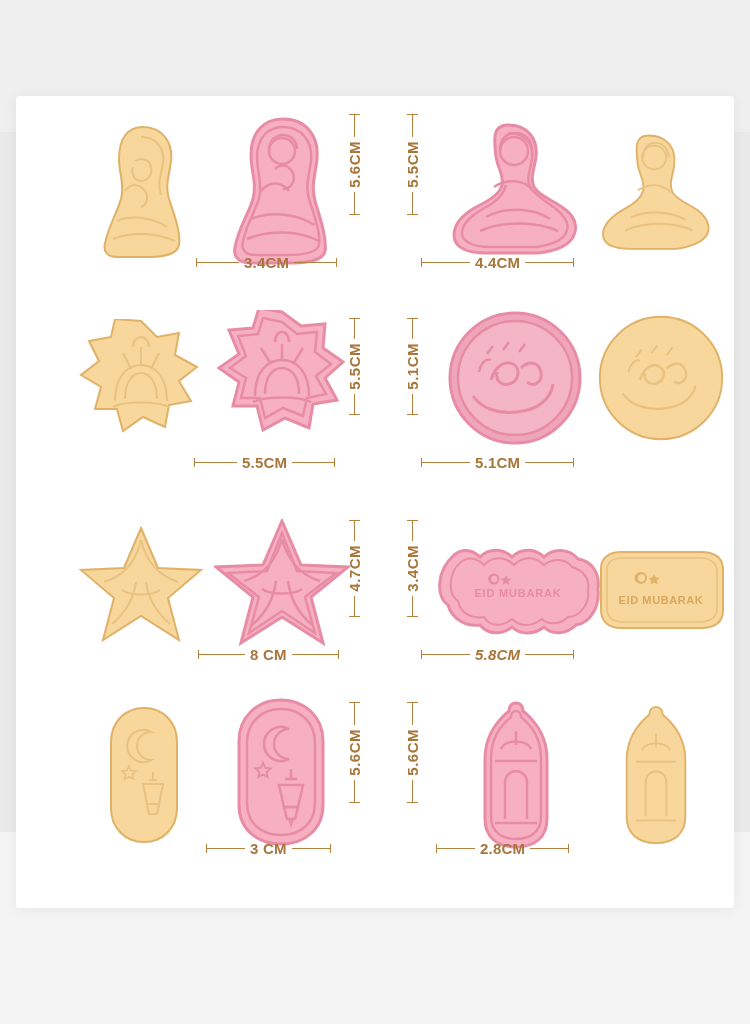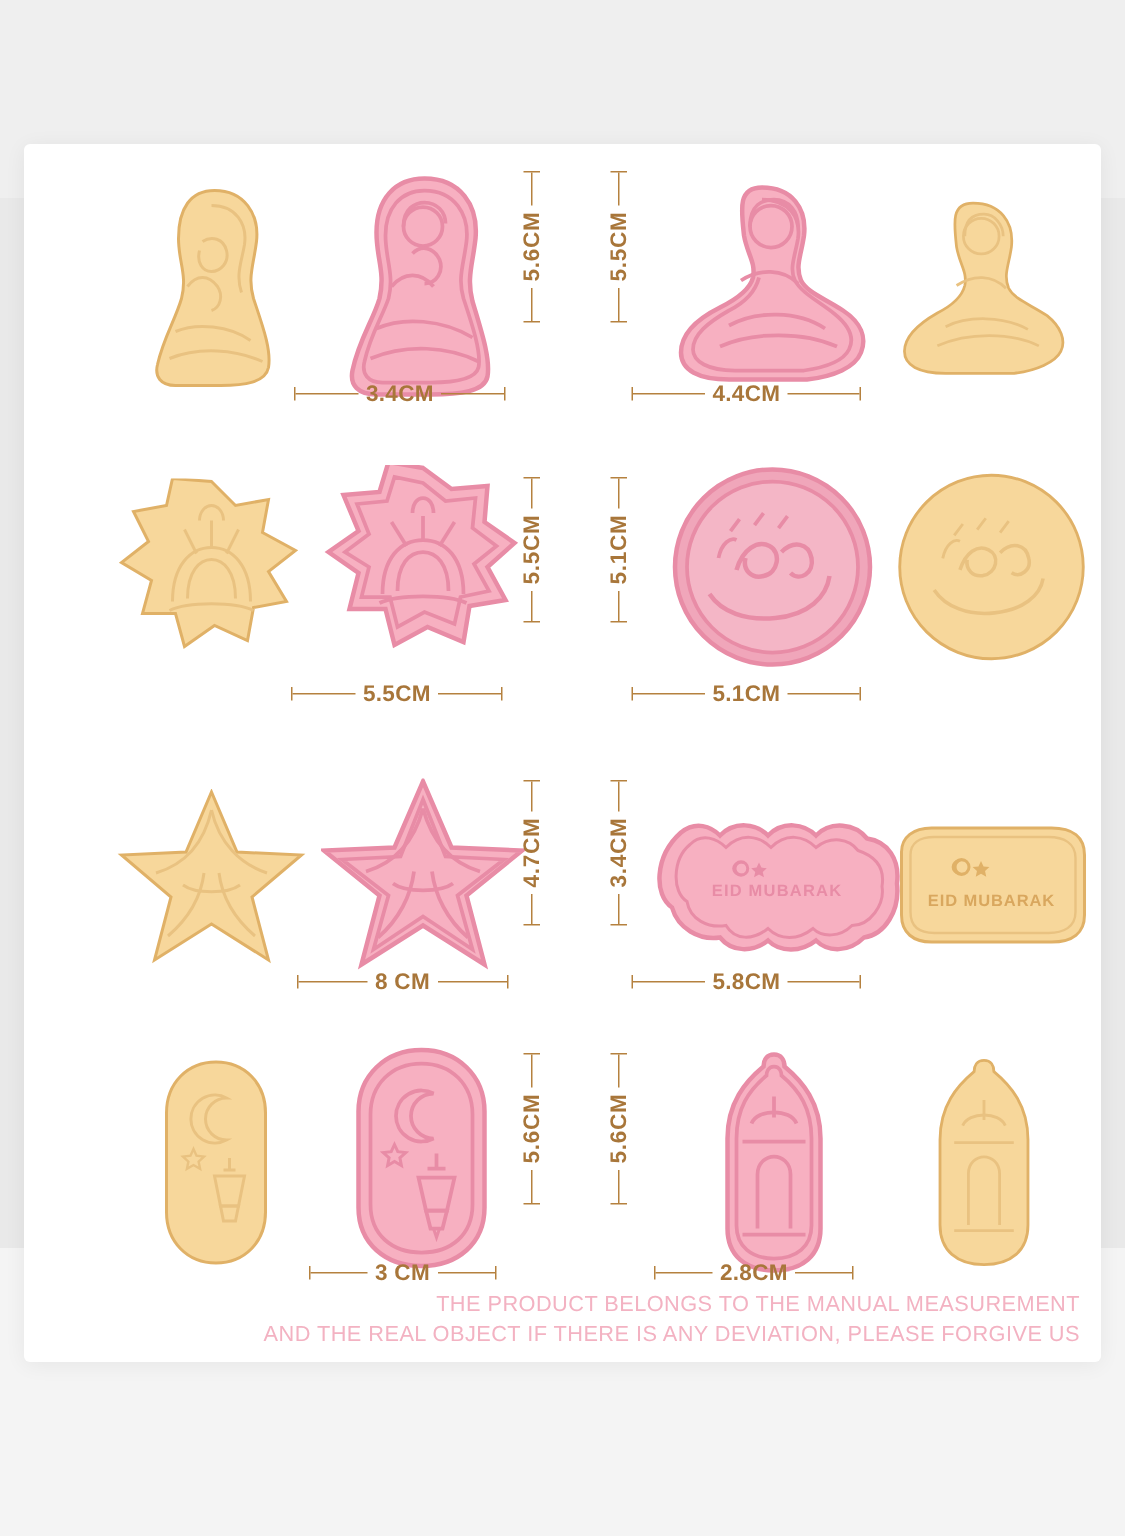--- a/index.html
+++ b/index.html
@@ -359,21 +359,21 @@
       </div>
 
       <div class="dim-v" style="left:388px; top:424px; height:122px;">
         <span class="cap"></span>
         <span class="bar-v" style="height:20px;"></span>
         <span class="lbl-v">3.4CM</span>
         <span class="bar-v" style="height:20px;"></span>
         <span class="cap"></span>
       </div>
 
-      <div class="dim-h" style="left:405px; top:550px;">
+      <div class="dim-h" style="left:405px; top:550px;font-style:italic;">
         <span class="cap-l"></span>
         <span class="bar" style="width:48px;"></span>
         <span class="lbl">5.8CM</span>
         <span class="bar" style="width:48px;"></span>
         <span class="cap-r"></span>
       </div>
 
       <div class="cell" style="left:70px; top:604px; width:115px; height:150px;">
         <svg class="cookie-svg" width="78" height="138" viewBox="0 0 78 138">
           <path d="M39 2 C58 2 72 16 72 36 L72 102 C72 122 58 136 39 136 C20 136 6 122 6 102 L6 36 C6 16 20 2 39 2 Z" fill="#f7d79b" stroke="#e0b167" stroke-width="2"></path>
@@ -448,20 +448,16 @@
       </div>
 
       <div class="dim-h" style="left:420px; top:744px;">
         <span class="cap-l"></span>
         <span class="bar" style="width:38px;"></span>
         <span class="lbl">2.8CM</span>
         <span class="bar" style="width:38px;"></span>
         <span class="cap-r"></span>
       </div>
 
-      <div class="disclaimer">
-        <div>THE PRODUCT BELONGS TO THE MANUAL MEASUREMENT</div>
-        <div>AND THE REAL OBJECT IF THERE IS ANY DEVIATION, PLEASE FORGIVE US</div>
-      </div>
 
     </div>
   </div>
 </div>
 
 </body></html>

